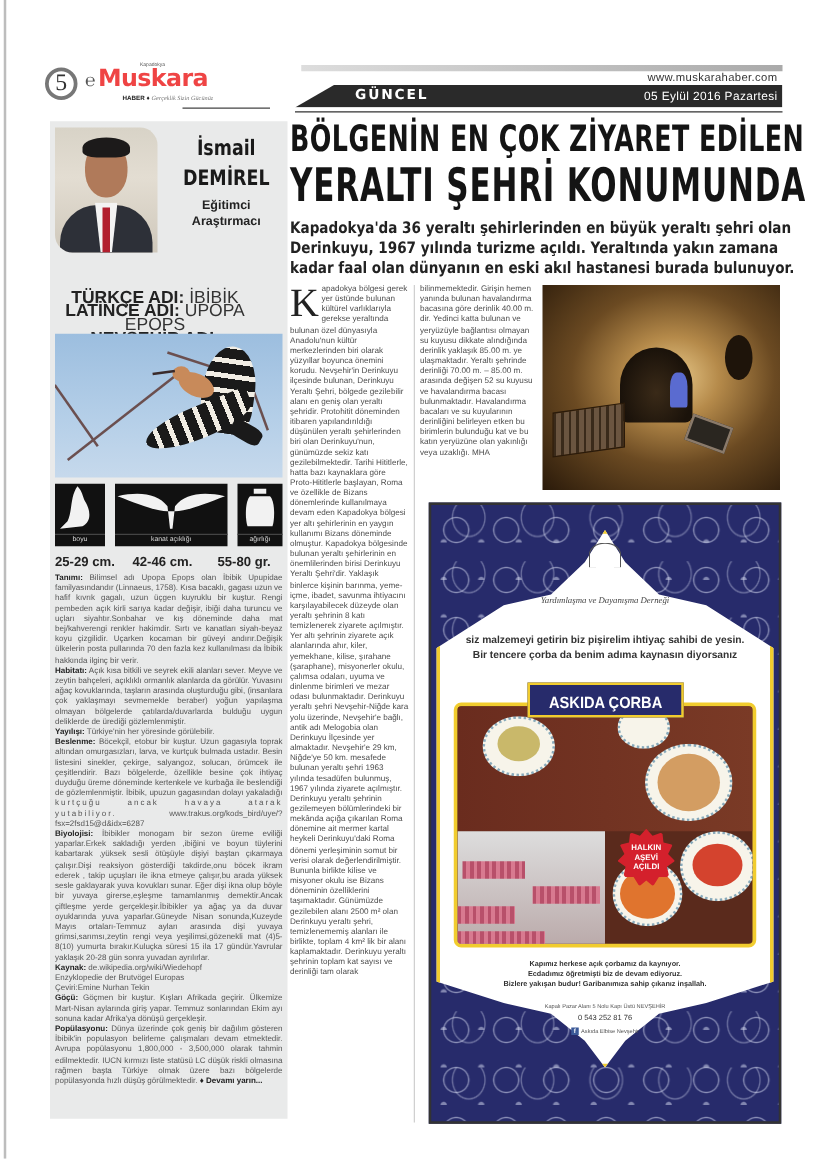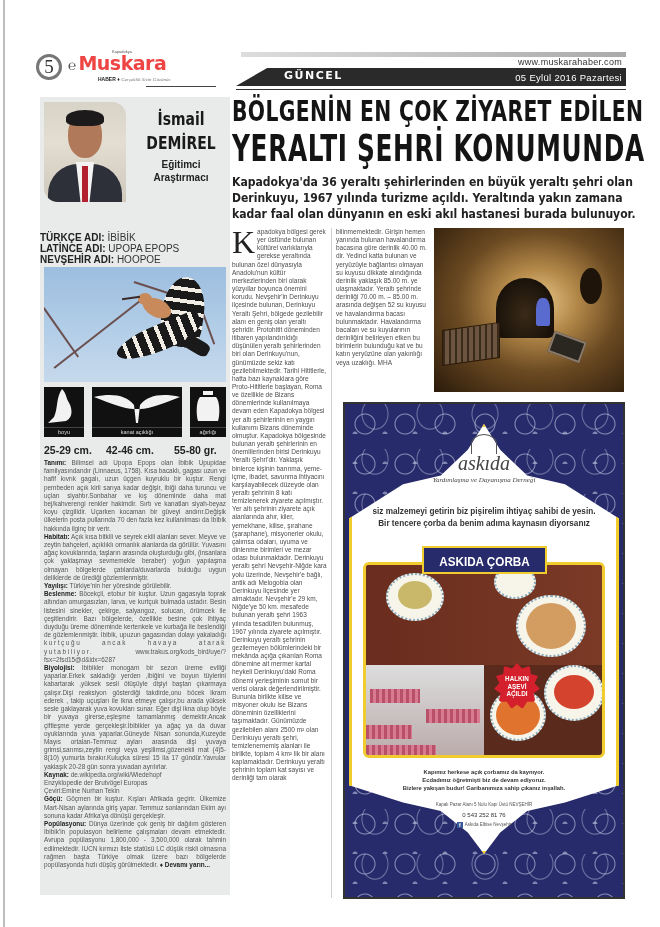--- a/index.html
+++ b/index.html
@@ -37,21 +37,21 @@
   .ap-suit { position: absolute; left: 4px; top: 62px; width: 74px; height: 40px; border-radius: 30px 30px 0 0; background: #2d3038; }
   .ap-shirt { position: absolute; left: 32px; top: 60px; width: 18px; height: 40px; background: #f3f3f3; clip-path: polygon(0 0,100% 0,75% 100%,25% 100%); }
   .ap-tie { position: absolute; left: 38px; top: 64px; width: 6px; height: 36px; background: #b21f2e; }
   .author-first { position: absolute; left: 96px; top: 12px; width: 90px; text-align: center; font-family: "DejaVu Sans", sans-serif; font-weight: bold; font-size: 17px; color: #1a1a1a; transform: scaleX(0.82); }
   .author-last { position: absolute; left: 96px; top: 36px; width: 90px; text-align: center; font-family: "DejaVu Sans", sans-serif; font-weight: bold; font-size: 17px; color: #1a1a1a; transform: scaleX(0.82); }
   .author-role1 { position: absolute; left: 96px; top: 62px; width: 90px; text-align: center; font-size: 10px; font-weight: bold; color: #222; }
   .author-role2 { position: absolute; left: 96px; top: 75px; width: 90px; text-align: center; font-size: 10px; font-weight: bold; color: #222; }
 
   .section-banner { position: absolute; left: 0; top: 112px; width: 190px; height: 20px; background: #1f1f1f; border-radius: 0 10px 0 0; }
   .section-banner-text { position: absolute; left: 0; top: 2px; width: 190px; text-align: center; font-family: "DejaVu Sans", sans-serif; font-weight: bold; font-size: 13px; color: #fff; transform: scaleX(0.78); }
-  .names { position: absolute; left: 0; top: 135px; width: 168px; font-size: 10px; line-height: 11px; color: #333; }
+  .names { position: absolute; left: 0; top: 135px; width: 168px; text-align: center; font-size: 14px; line-height: 11px; color: #333; }
   .names b { color: #222; }
 
   .bird-photo { position: absolute; left: 4px; top: 170px; width: 182px; height: 115px; background: linear-gradient(180deg,#9cbedf 0%,#b5cfe8 60%,#c6d9ec 100%); overflow: hidden; }
   .bp-branch { position: absolute; height: 1.5px; background: #6b4f4f; transform-origin: left center; }
   .bp-wing1 { position: absolute; left: 70px; top: 58px; width: 90px; height: 26px; border-radius: 50% 10% 50% 50%; transform: rotate(-22deg);
     background: repeating-linear-gradient(90deg,#1a1a1a 0 8px,#f1ede4 8px 12px); }
   .bp-wing2 { position: absolute; left: 118px; top: 10px; width: 42px; height: 70px; border-radius: 50% 50% 30% 40%;
     background: repeating-linear-gradient(0deg,#1a1a1a 0 8px,#f1ede4 8px 12px); transform: rotate(8deg); }
   .bp-body { position: absolute; left: 98px; top: 32px; width: 30px; height: 18px; border-radius: 50%; background: #c88a5a; transform: rotate(25deg); }
   .bp-head { position: absolute; left: 94px; top: 26px; width: 14px; height: 12px; border-radius: 50%; background: #c88a5a; }
@@ -237,21 +237,20 @@
   <div class="cp-light"></div>
   <div class="cp-door"></div>
   <div class="cp-gate"></div>
   <div class="cp-grate"></div>
 </div>
 
 <div class="ad">
   <div class="ad-pattern"></div>
   <div class="ad-panel"></div>
   <div class="ad-hanger"></div>
-  <div class="ad-logo">askıda</div>
   <div class="ad-logo-sub">Yardımlaşma ve Dayanışma Derneği</div>
   <div class="ad-tagline">
     <div>siz malzemeyi getirin biz pişirelim ihtiyaç sahibi de yesin.</div>
     <div>Bir tencere çorba da  benim adıma kaynasın diyorsanız</div>
   </div>
   <div class="ad-photo-frame">
     <div class="af-top"></div>
     <div class="af-plate" style="left:20px;top:8px;width:58px;height:48px;"></div>
     <div class="af-soup" style="left:32px;top:16px;width:34px;height:28px;background:#c9b86a;"></div>
     <div class="af-plate" style="left:128px;top:0;width:42px;height:34px;"></div>

